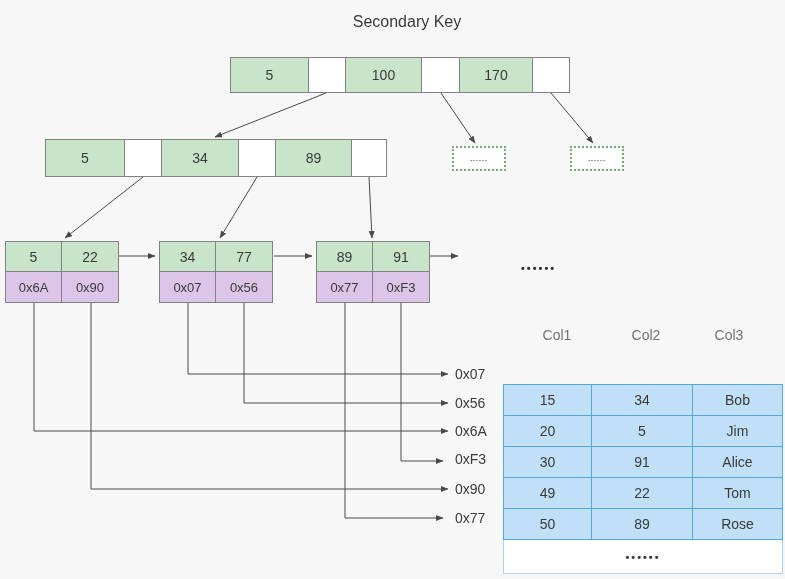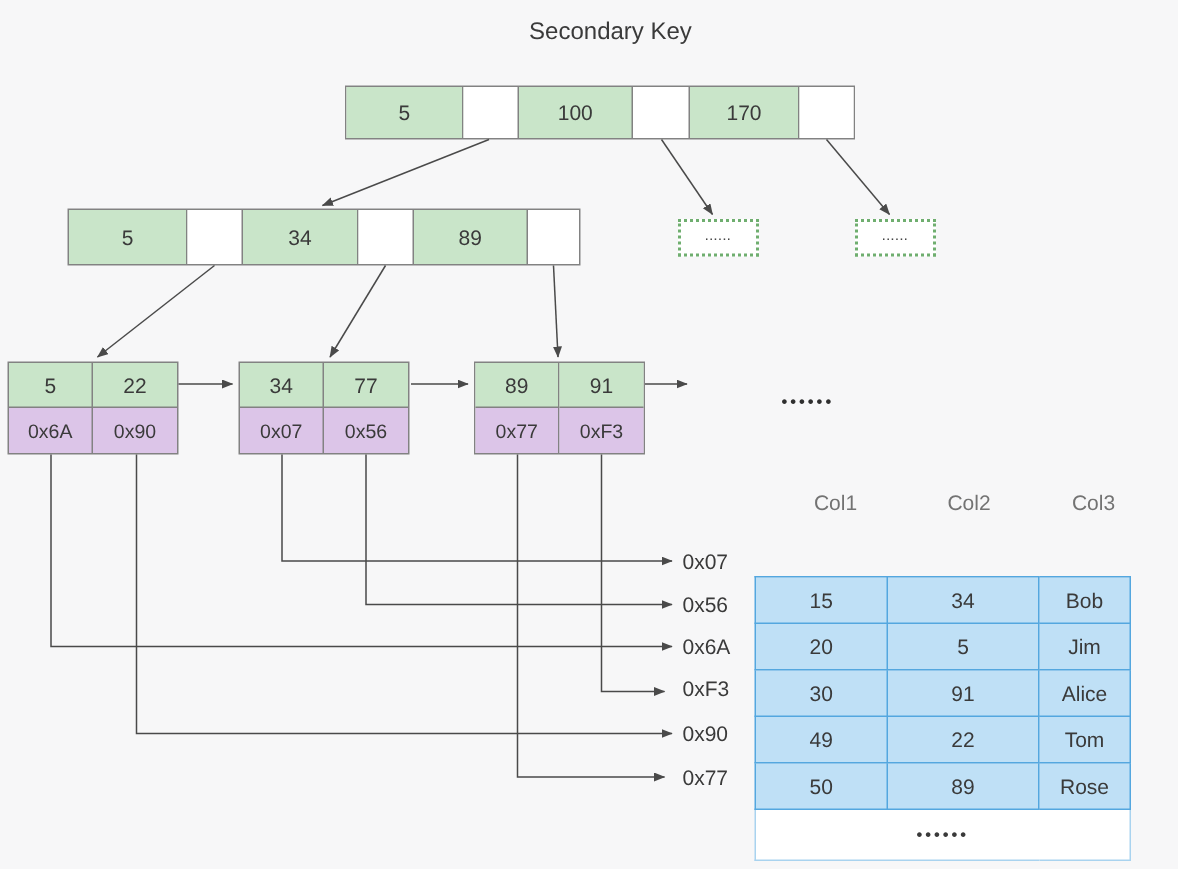--- a/index.html
+++ b/index.html
@@ -191,21 +191,21 @@
 
   <div class="hdr" style="left:513px;width:88px;">Col1</div>
   <div class="hdr" style="left:596px;width:100px;">Col2</div>
   <div class="hdr" style="left:690px;width:78px;">Col3</div>
 
   <table class="rows">
     <tbody>
         <tr>
       <td style="width:88px">15</td>
       <td style="width:101px">34</td>
-      <td style="width:61px">Bob</td>
+      <td style="width:90px">Bob</td>
     </tr>
     <tr>
       <td>20</td>
       <td>5</td>
       <td>Jim</td>
     </tr>
     <tr>
       <td>30</td>
       <td>91</td>
       <td>Alice</td>

